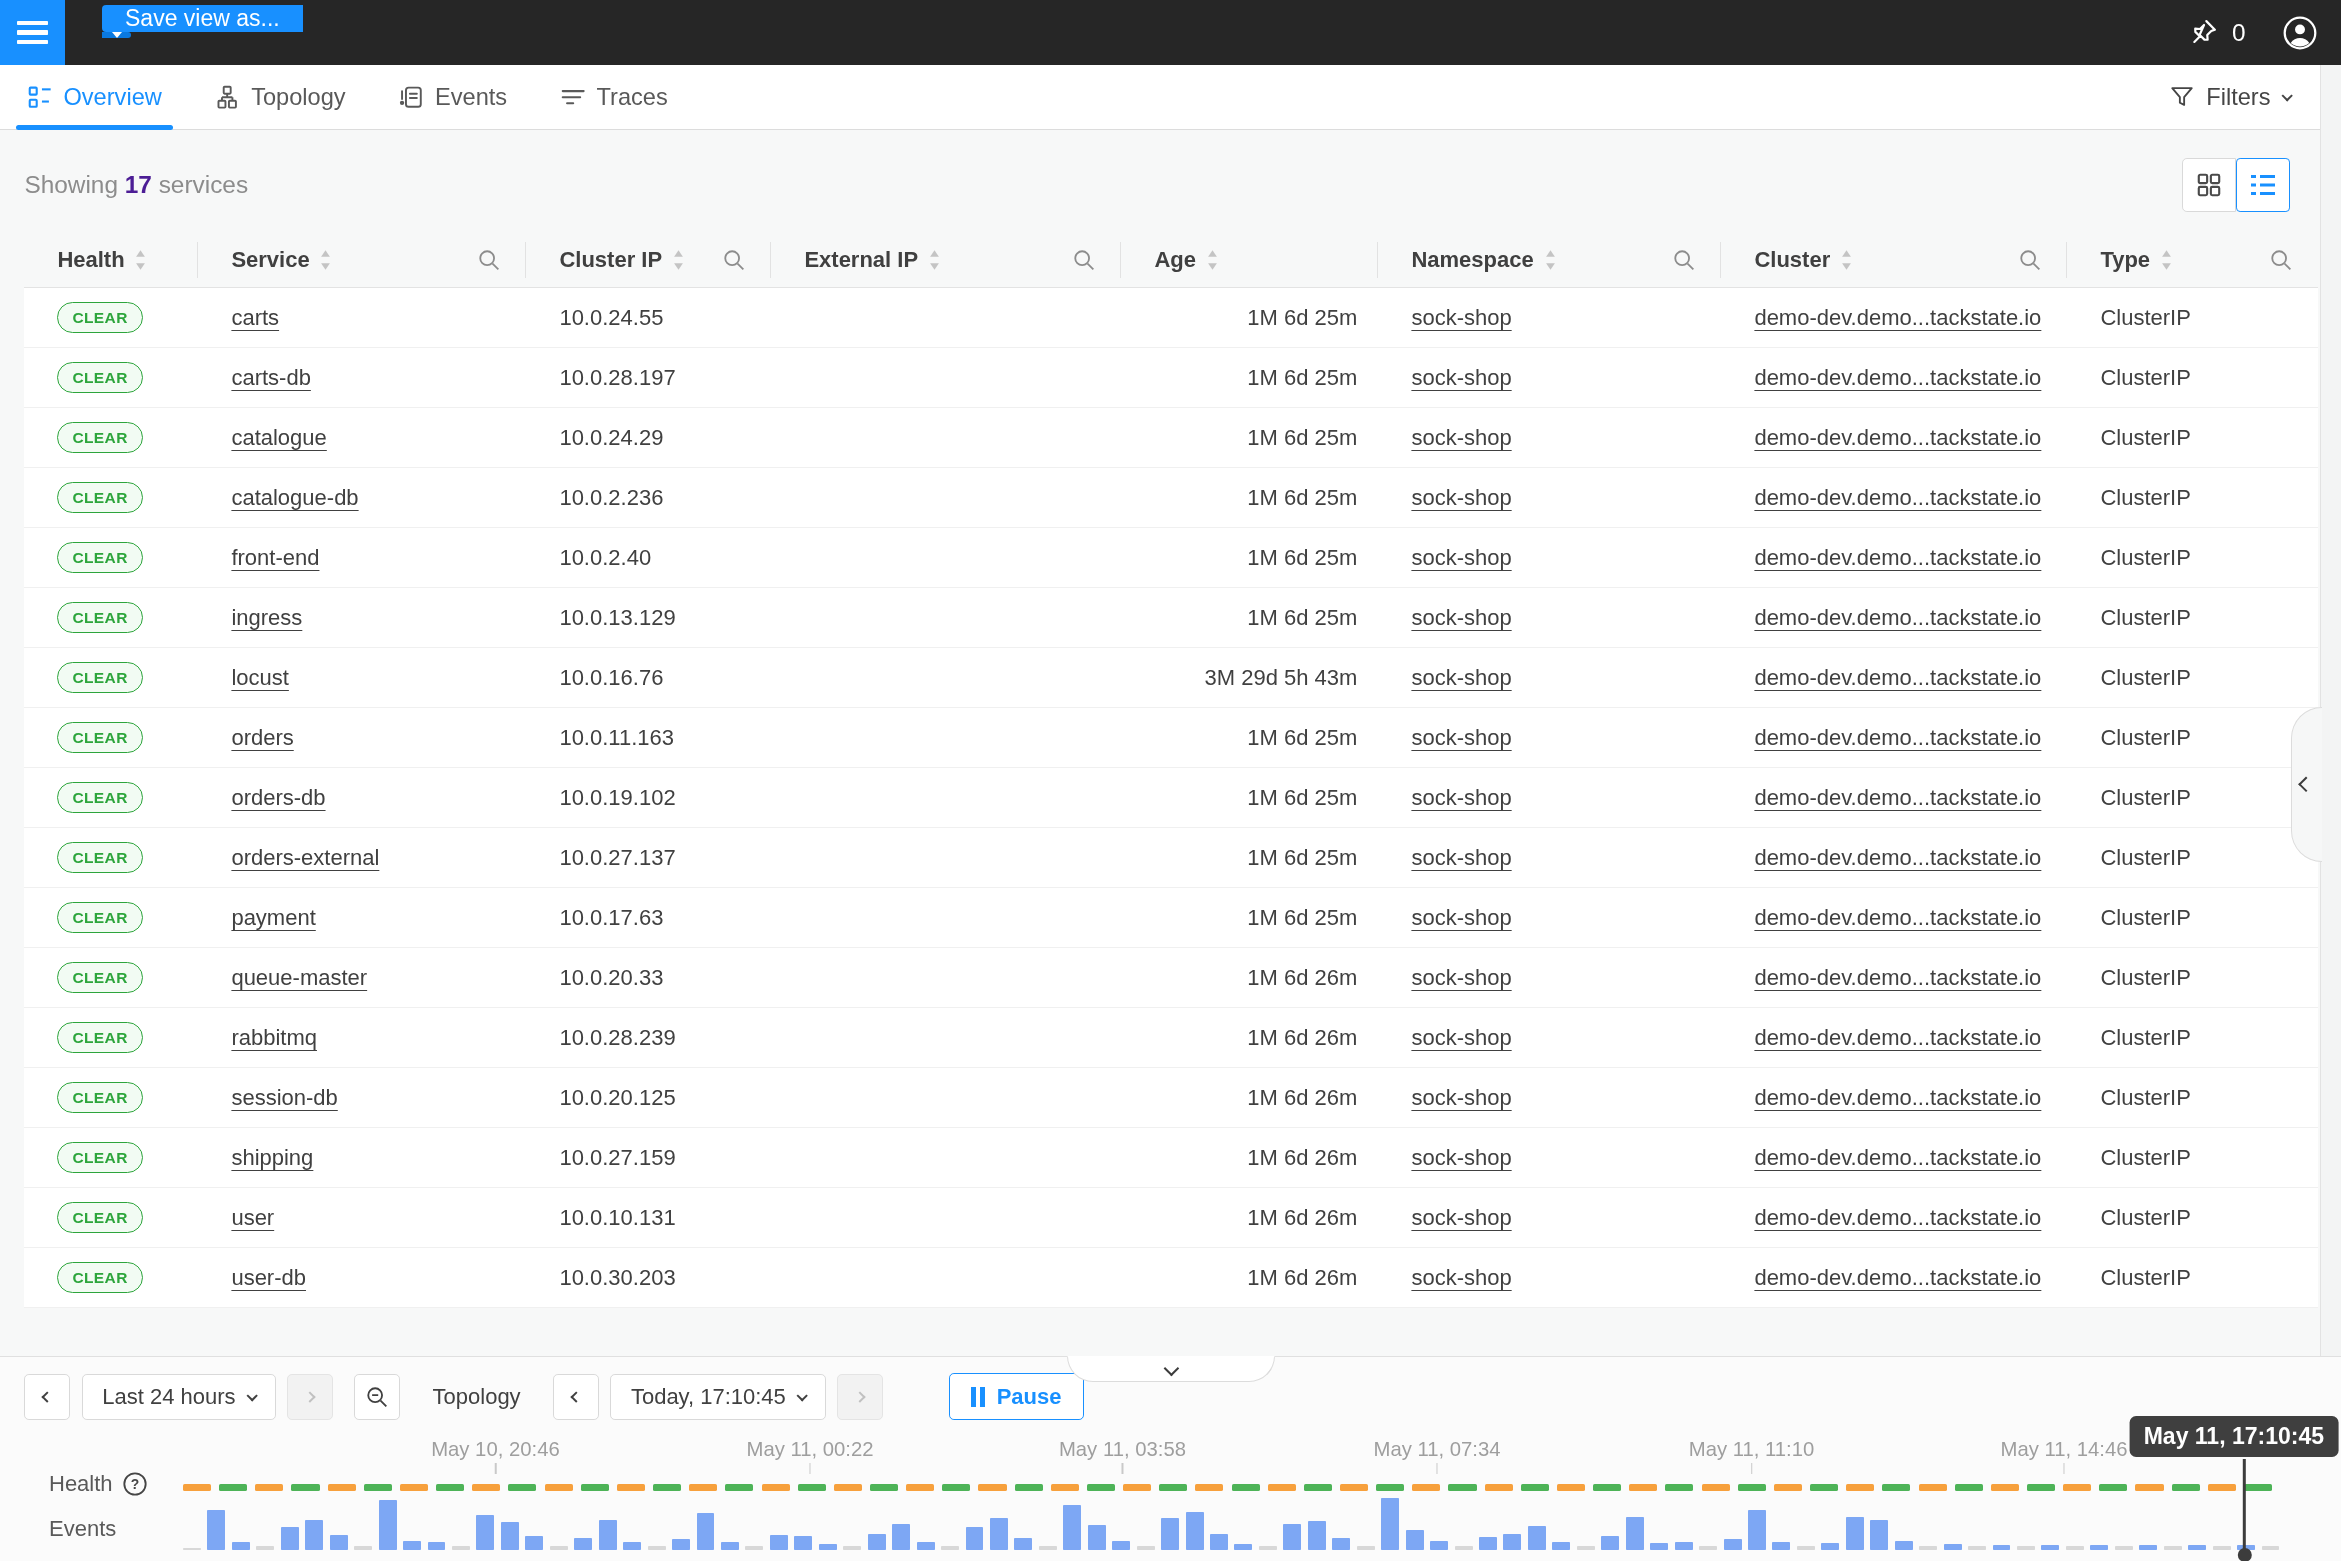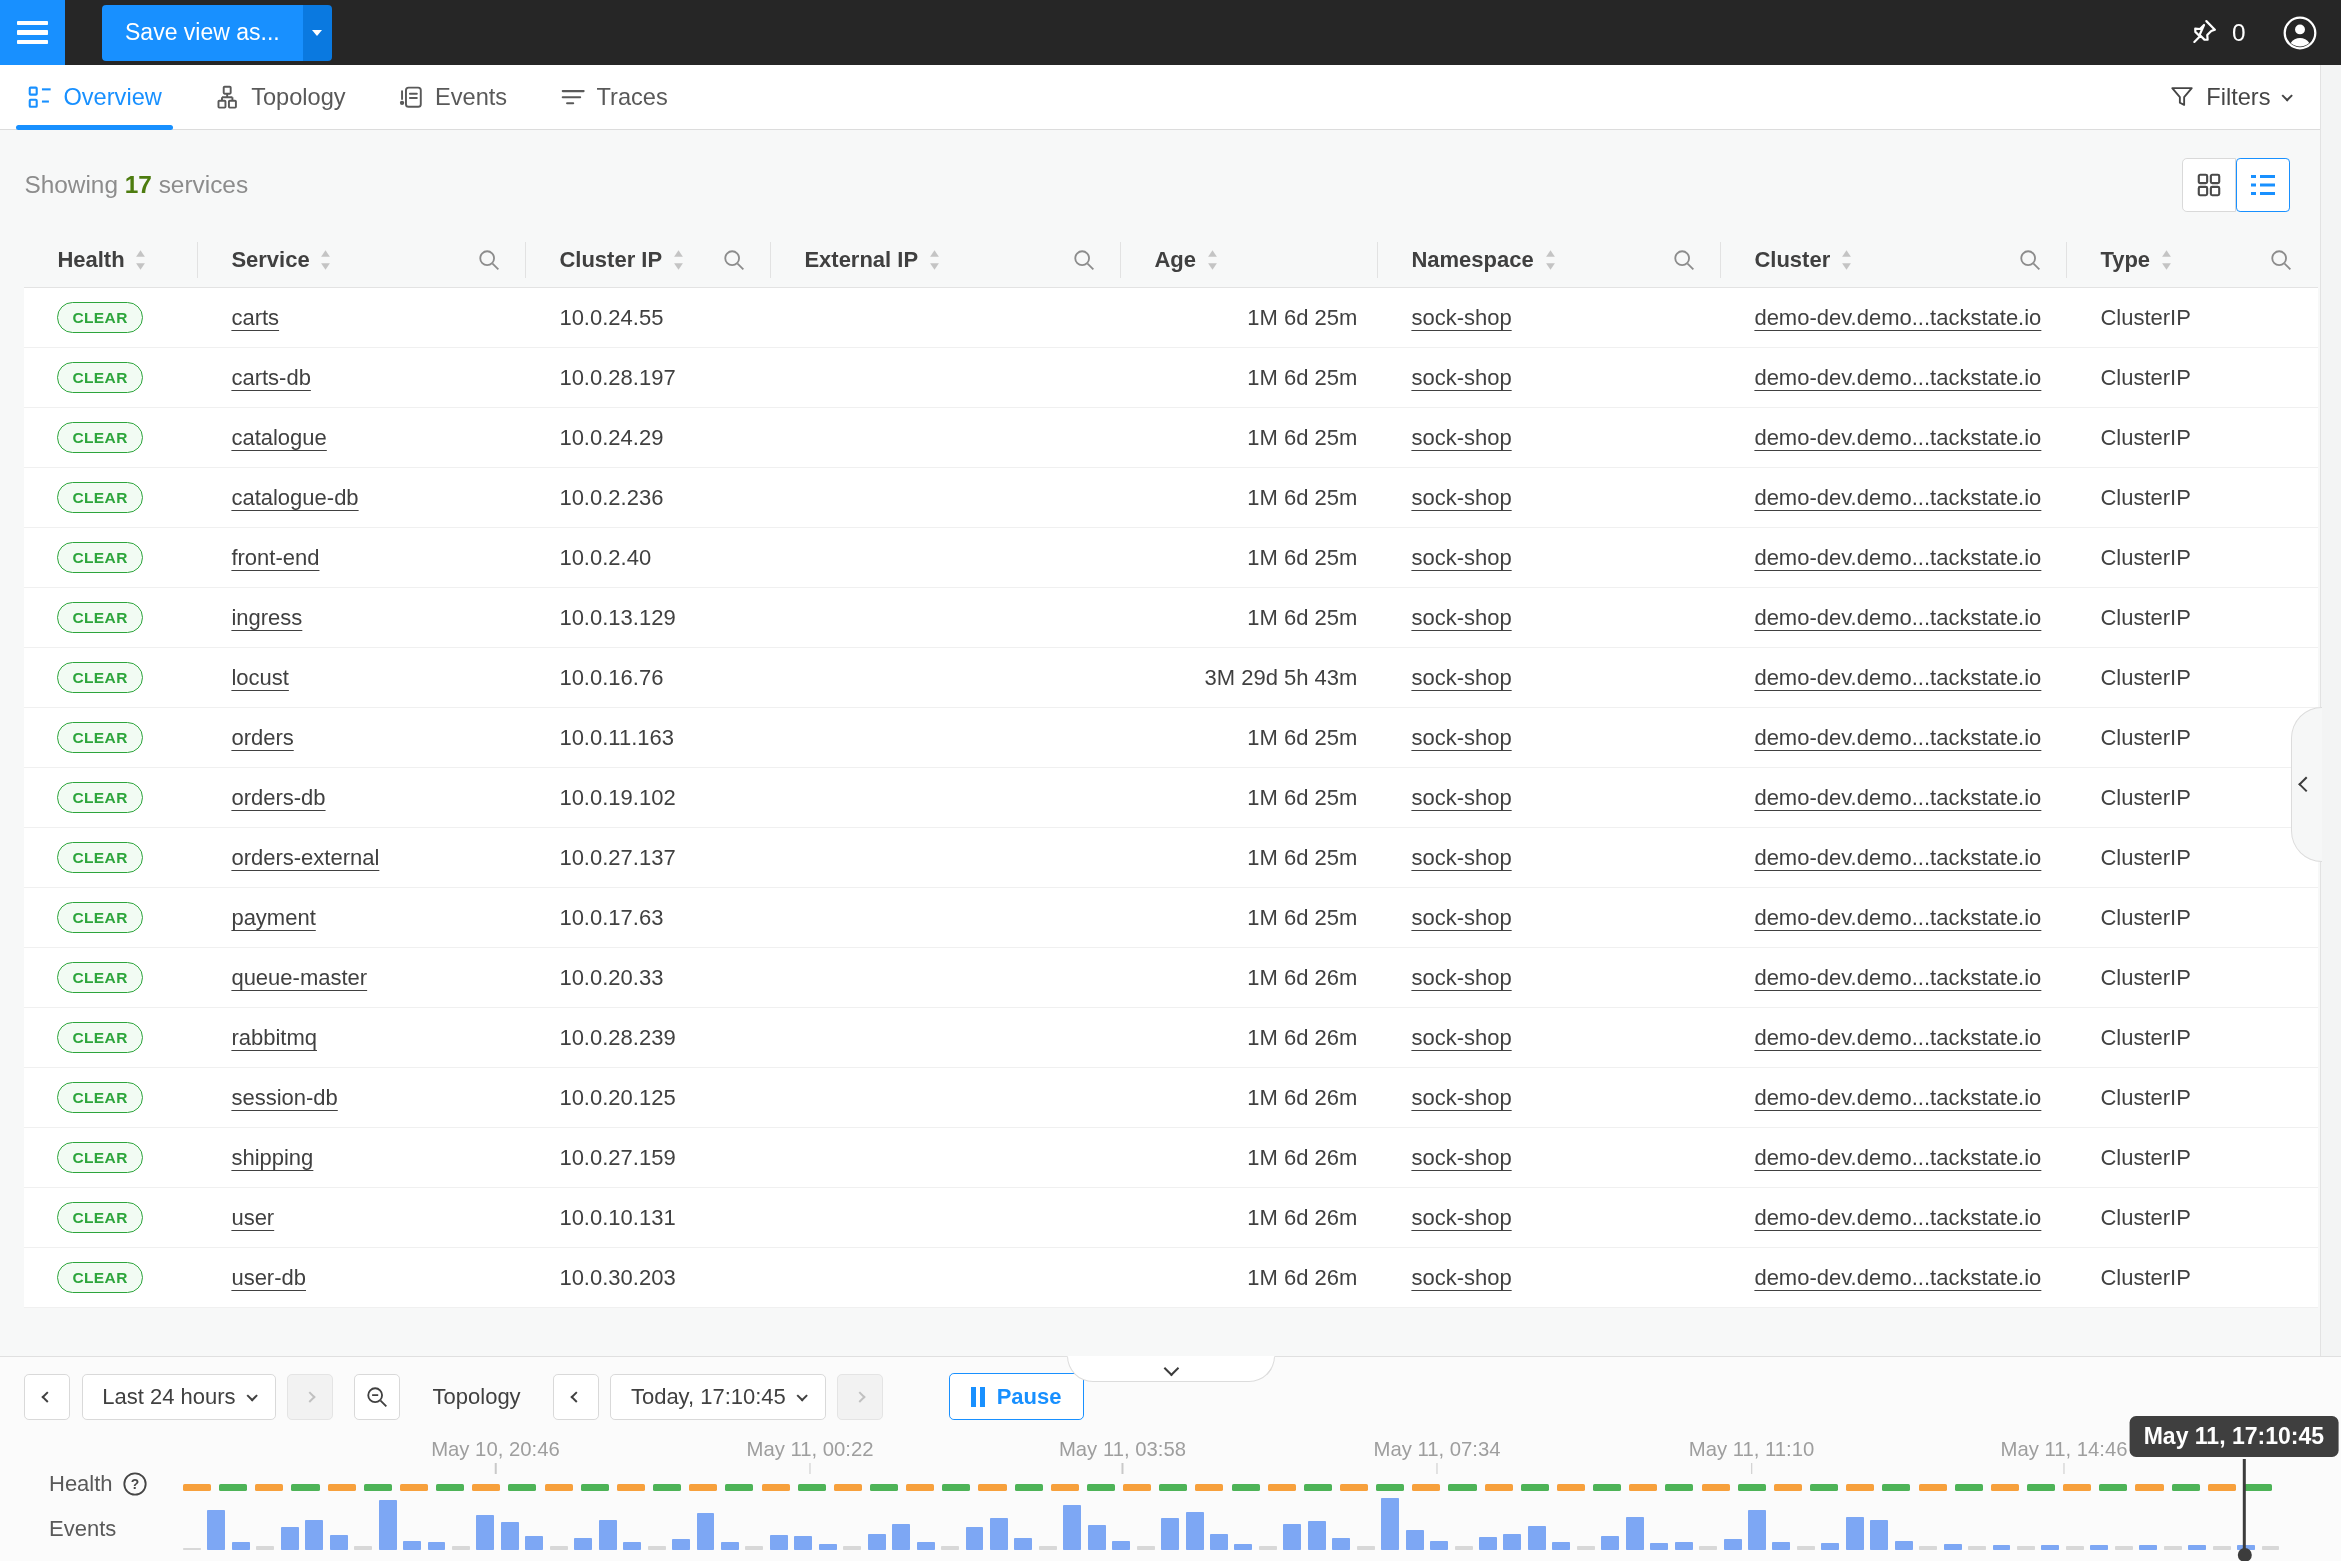--- a/index.html
+++ b/index.html
@@ -7,38 +7,38 @@
     font-family:"Liberation Sans", sans-serif; background:#f7f8f8; color:#404040; }
 
   
   .topbar { height:65px; background:#262626; display:flex; align-items:center; position:relative; }
   .hamburger { width:65px; height:65px; background:var(--accent,#1890ff); display:flex; flex-direction:column; justify-content:center; align-items:center; gap:5.7px; cursor:pointer; flex:none; }
   .hamburger span { width:31px; height:4.1px; background:#fff; border-radius:0.8px; }
   .crumb { display:flex; align-items:center; margin-left:28px; gap:13px; }
   .crumb-label { color:#fff; font-size:24.4px; font-weight:500; }
   .crumb-sep { color:#9a9a9a; font-size:24.4px; margin:0 4.9px; }
   .star { color:#f2c037; font-size:31px; line-height:1; margin-left:4.9px; }
-  .save-split { display:flex; margin-left:37px; height:56px; }
+  .save-split { display:flex; margin-left:37px; height:56px;flex-direction:column; }
   .save-main { background:var(--accent,#1890ff); color:#fff; font-size:23px; font-weight:500; border:none; padding:0 23px; border-radius:4.1px 0 0 4.1px; cursor:pointer; font-family:inherit; }
   .save-caret { width:29px; background:#0a79e0; border:none; border-radius:0 4.1px 4.1px 0; display:flex; align-items:center; justify-content:center; cursor:pointer; }
   .caret-down { width:0; height:0; border-left:5.7px solid transparent; border-right:5.7px solid transparent; border-top:6.5px solid #fff; }
   .topbar-right { margin-left:auto; margin-right:24.4px; display:flex; align-items:center; gap:13px; }
   .pin-count { color:#fff; font-size:24.4px; margin-right:23px; }
 
   
   .tabbar { height:65px; background:#fff; border-bottom:0.8px solid #dcdcdc; display:flex; align-items:center; padding:0 52px 0 24.4px; }
   .tab { display:flex; align-items:center; gap:11.4px; height:65px; padding:0 3.3px; margin-right:47px; font-size:23.6px; font-weight:500; color:#595959; cursor:pointer; position:relative; }
   .tab.active { color:var(--accent,#1890ff); }
   .tab.active::after { content:""; position:absolute; left:-8.1px; right:-8.1px; bottom:0; height:4.9px; border-radius:3.3px; background:var(--accent,#1890ff); }
   .filters { margin-left:auto; display:flex; align-items:center; gap:11.4px; font-size:23.6px; color:#454545; cursor:pointer; }
 
   
   .summary-row { margin:28px 24.4px 21px 24.4px; height:54px; display:flex; align-items:center; position:relative; }
   .summary { font-size:24.4px; color:#8c8c8c; }
-  .summary b { color:#4d7c0f; }
+  .summary b { color:#4c1d95; }
   .view-toggle { position:absolute; right:28px; top:0; display:flex; }
   .vt-btn { width:54px; height:54px; background:#fff; border:0.8px solid #d9d9d9; display:flex; align-items:center; justify-content:center; cursor:pointer; }
   .vt-btn.grid { border-radius:4.9px 0 0 4.9px; }
   .vt-btn.list { border:1.6px solid var(--accent,#1890ff); border-radius:4.1px; margin-left:-0.8px; }
 
   
   .table { margin:0 24.4px; }
   .tr { display:grid; grid-template-columns:174px 328px 245px 350px 257px 343px 346px 1fr; align-items:center; }
   .thead { height:55px; border-bottom:0.8px solid #e3e3e3; }
   .th { display:flex; align-items:center; height:36px; padding-left:33px; border-right:0.8px solid #e2e2e2; font-size:22px; font-weight:700; color:#404040; }

